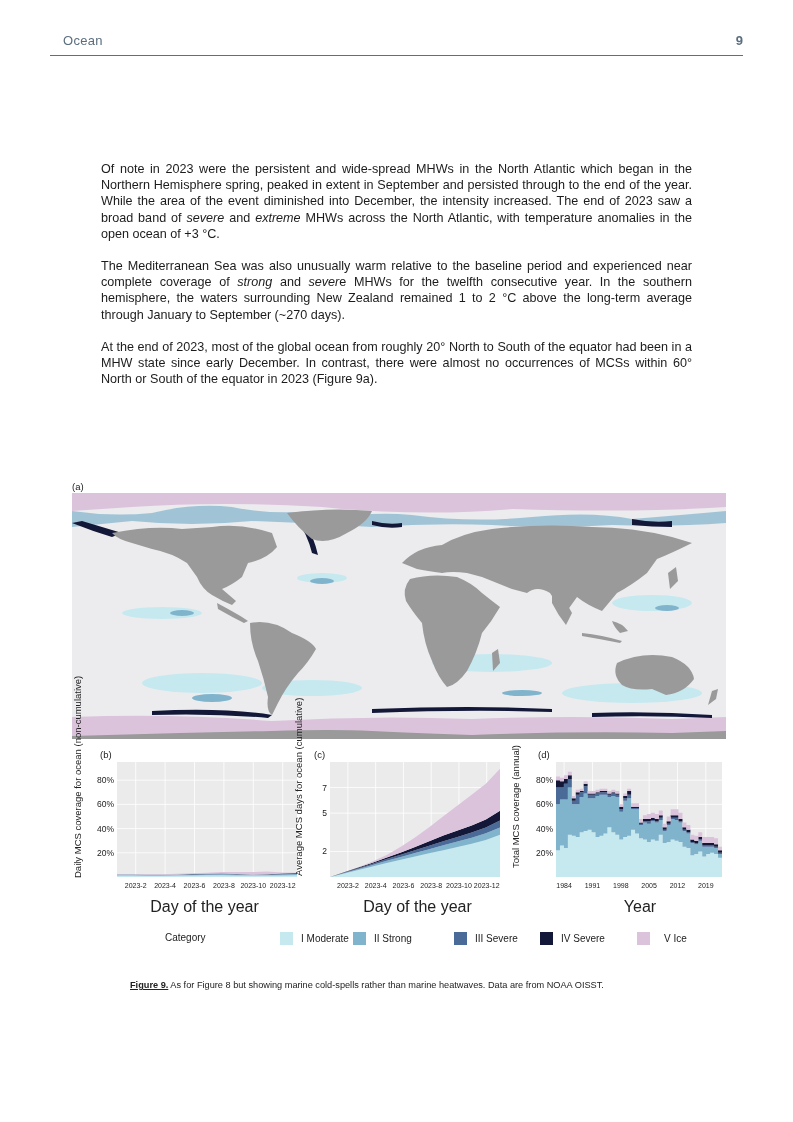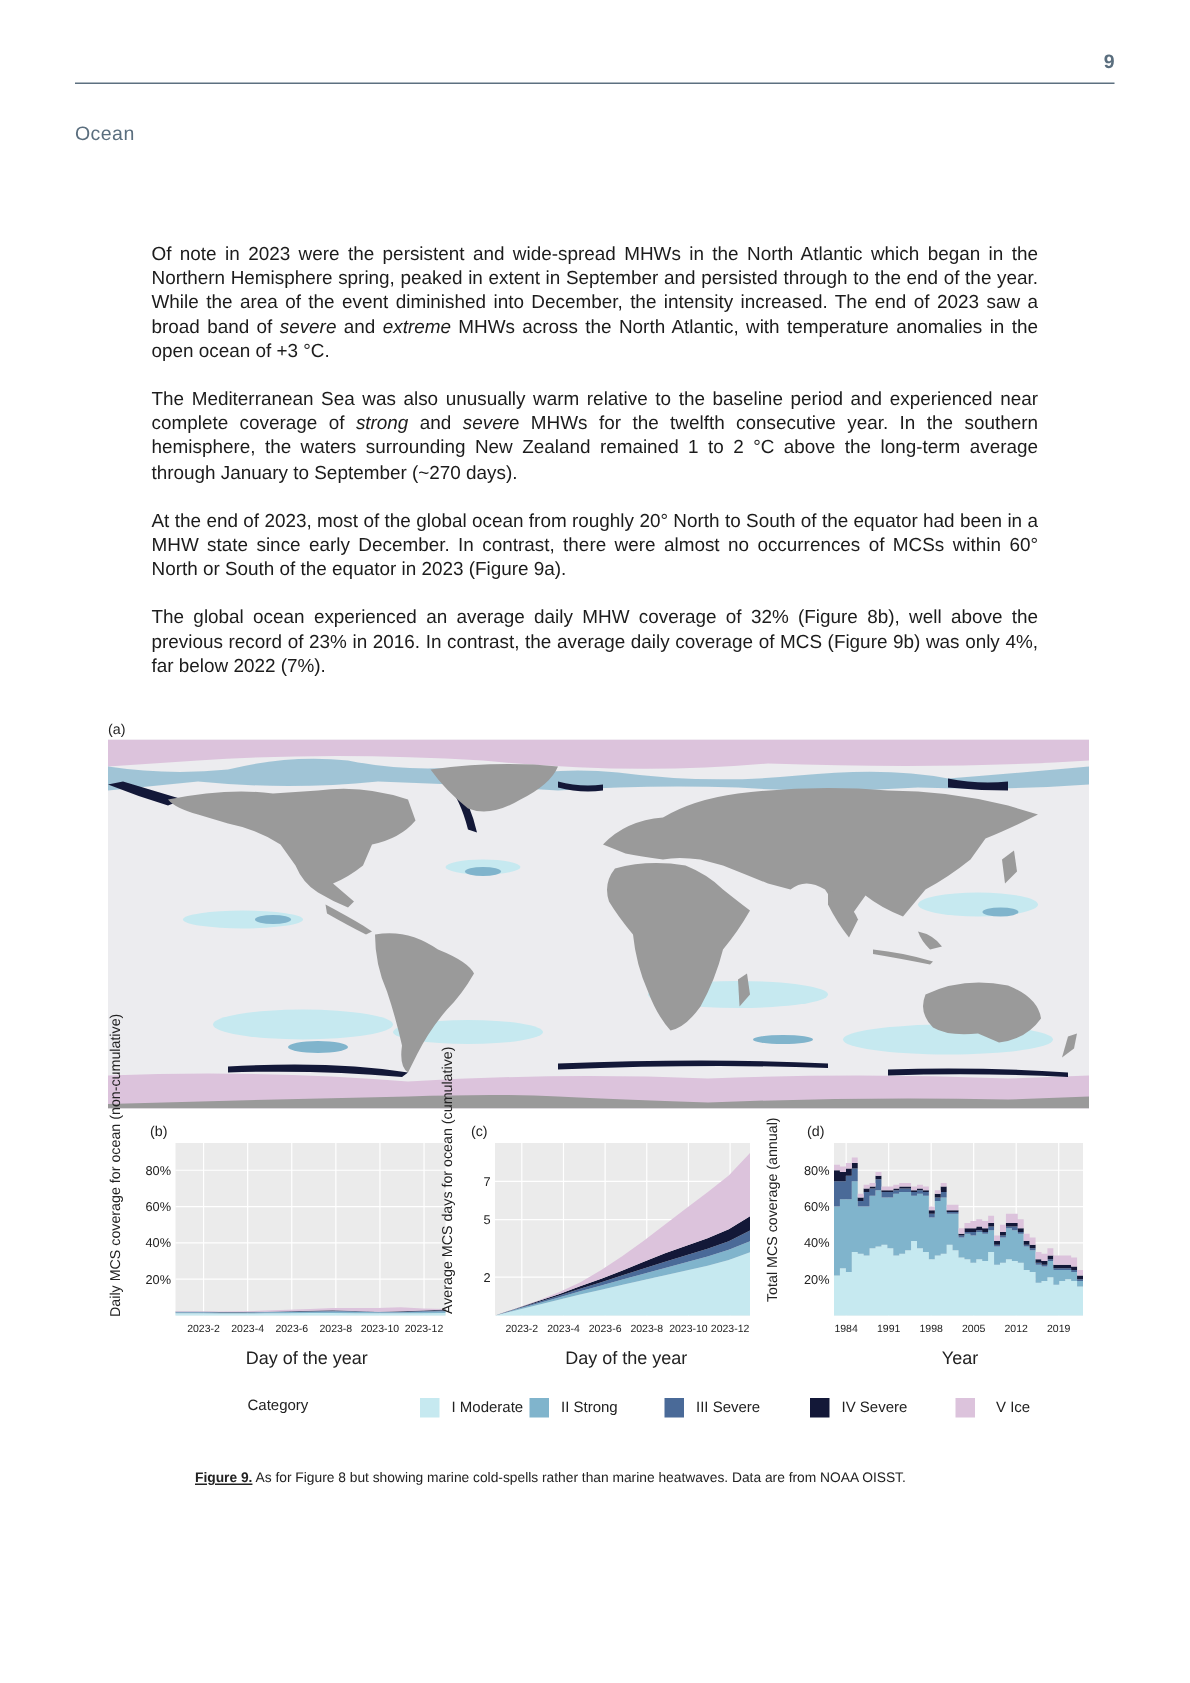--- a/index.html
+++ b/index.html
@@ -1,45 +1,44 @@
 <!DOCTYPE html>
 <html><head>
 <meta charset="utf-8">
 <style>
   html, body { margin:0; padding:0; background:#ffffff; }
   body { width:793px; height:1122px; position:relative; overflow:hidden; font-family:"Liberation Sans", sans-serif; color:#1a1a1a; }
   .hdr { position:absolute; left:50px; right:50px; top:33px; height:22px; border-bottom:1.5px solid #5d7080; }
-  .hdr-title { position:absolute; left:0; top:0; font-size:13px; color:#5a6e7e; letter-spacing:0.3px;margin-top:48px; }
+  .hdr-title { position:absolute; left:13px; top:0; font-size:13px; color:#5a6e7e; letter-spacing:0.3px; }
   .hdr-page { position:absolute; right:0; top:0; font-size:13px; color:#5a6e7e; font-weight:bold; }
   .body-text { position:absolute; left:101px; width:591px; top:161px; font-size:12.6px; line-height:16.2px; text-align:justify; color:#1c1c1c; }
   .body-text p { margin:0 0 16px 0; }
   .panel-label { position:absolute; font-size:9.5px; color:#222; }
   #map { position:absolute; left:72px; top:493px; width:654px; height:246px; }
   .chart { position:absolute; }
   .ylab { position:absolute; font-size:9.5px; color:#222; transform:rotate(-90deg); transform-origin:left top; text-align:center; line-height:11px; white-space:nowrap; }
-  .xlab { position:absolute; font-size:12px; color:#222; text-align:center; }
+  .xlab { position:absolute; font-size:16px; color:#222; text-align:center; }
   .legend { position:absolute; top:932px; left:165px; width:540px; height:16px; font-size:10px; color:#222; }
   .legend .item { position:absolute; top:0; display:flex; align-items:center; }
   .legend .sw { width:13px; height:13px; margin-right:8px; display:inline-block; }
   .caption { position:absolute; left:130px; top:977px; width:560px; font-size:9.2px; line-height:17px; color:#222; }
   .caption b { font-weight:bold;text-decoration:underline; }
 </style>
 </head>
 <body>
 
 <div class="hdr">
   <span class="hdr-title">Ocean</span>
   <span class="hdr-page">9</span>
 </div>
 
 <div class="body-text" id="body-text">
     <p><span>Of note in 2023 were the persistent and wide-spread MHWs in the North Atlantic which began in the Northern Hemisphere spring, peaked in extent in September and persisted through to the end of the year. While the area of the event diminished into December, the intensity increased. The end of 2023 saw a broad band of </span><i>severe</i><span> and </span><i>extreme</i><span> MHWs across the North Atlantic, with temperature anomalies in the open ocean of +3 °C.</span></p>
     <p><span>The Mediterranean Sea was also unusually warm relative to the baseline period and experienced near complete coverage of </span><i>strong</i><span> and </span><i>sever</i><span>e MHWs for the twelfth consecutive year. In the southern hemisphere, the waters surrounding New Zealand remained 1 to 2 °C above the long-term average through January to September (~270 days).</span></p>
     <p><span>At the end of 2023, most of the global ocean from roughly 20° North to South of the equator had been in a MHW state since early December. In contrast, there were almost no occurrences of MCSs within 60° North or South of the equator in 2023 (Figure 9a).</span></p>
-    <p><span>The global ocean experienced an average daily MHW coverage of 32% (Figure 8b), well above the previous record of 23% in 2016. In contrast, the average daily coverage of MCS (Figure 9b) was only 4%, far below 2022 (7%).</span></p>
   </div>
 
 <div class="panel-label" style="left:72px; top:481px;">(a)</div>
 <svg id="map" viewBox="0 0 654 246" preserveAspectRatio="none">
   <rect x="0" y="0" width="654" height="246" fill="#ececef"></rect>
 
   <path d="M0,0 L654,0 L654,14 Q560,20 440,16 Q350,24 250,14 Q150,8 60,14 L0,18 Z" fill="#dcc3dc"></path>
   <path d="M0,18 Q40,24 80,20 Q120,10 160,14 Q200,22 240,18 L260,26 Q300,18 340,22 Q400,30 460,24 Q520,18 560,26 Q610,22 654,18 L654,30 Q600,34 540,32 Q480,36 420,32 Q360,30 300,34 Q240,30 180,28 Q120,34 60,28 L0,34 Z" fill="#80b4cc" opacity="0.7"></path>
   <path d="M0,30 Q20,38 40,44 L50,40 Q30,34 10,28 Z M225,28 Q235,40 240,60 L246,62 Q242,44 232,28 Z M300,28 Q315,32 330,30 L330,34 Q315,36 300,32 Z M560,26 Q580,30 600,28 L600,34 Q580,34 560,32 Z" fill="#131838"></path>
 
@@ -189,21 +188,21 @@
 <div class="legend">
   <span class="item" style="left:0;">Category</span>
   <span class="item" style="left:80px;padding-left:35px;">
       <span class="sw" style="background: rgb(198, 233, 240);"></span>
       <span>I Moderate</span>
     </span>
   <span class="item" style="left:188px;">
       <span class="sw" style="background: rgb(128, 180, 204);"></span>
       <span>II Strong</span>
     </span>
-  <span class="item" style="left:278px;">
+  <span class="item" style="left:289px;">
       <span class="sw" style="background: rgb(74, 106, 152);"></span>
       <span>III Severe</span>
     </span>
   <span class="item" style="left:375px;">
       <span class="sw" style="background: rgb(19, 24, 56);"></span>
       <span>IV Severe</span>
     </span>
   <span class="item" style="left:472px;">
       <span class="sw" style="margin-right: 14px; background: rgb(220, 195, 220);"></span>
       <span>V Ice</span>

